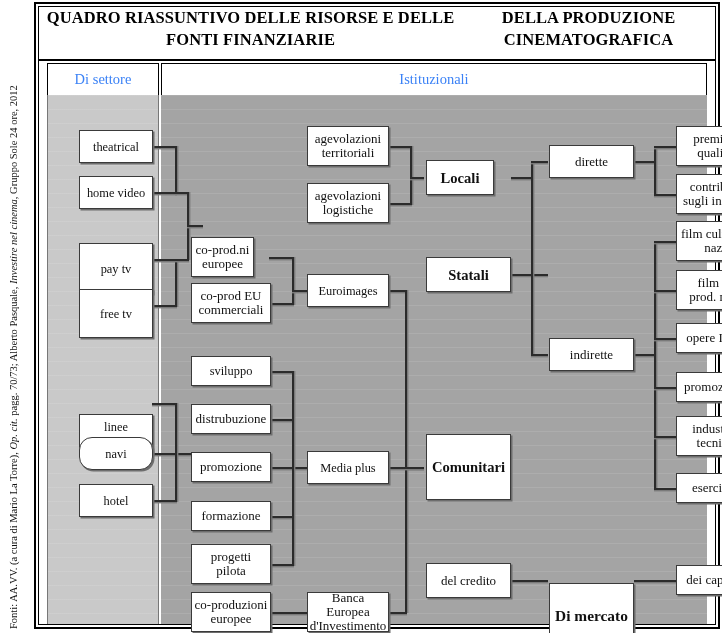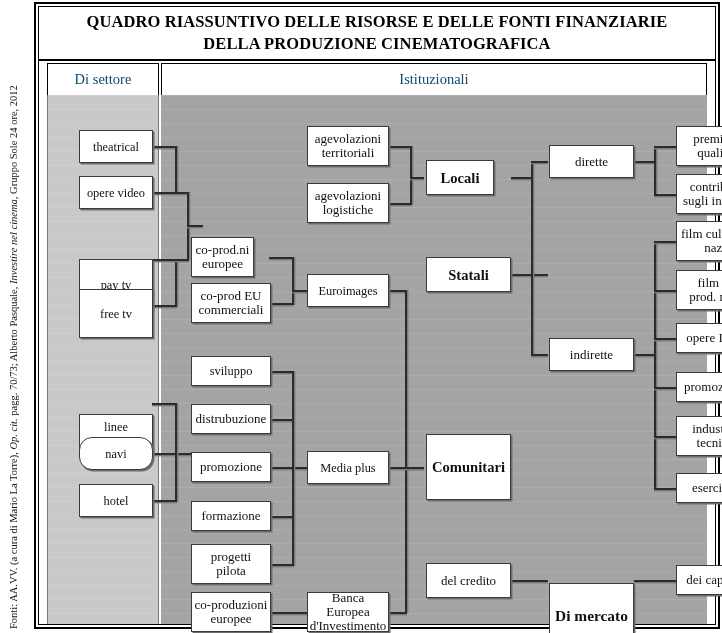--- a/index.html
+++ b/index.html
@@ -38,22 +38,22 @@
     width:678px; height:619px;
     border:1px solid #000;
     box-sizing:border-box;
     background:#ffffff;
   }
 
   
   #title{
     position:absolute; left:0px; top:0px;
     width:676px; height:54px;
-    display:flex; flex-direction:column;
-    align-items:center; justify-content:center;
+    display:flex; flex-direction:row;
+    justify-content:center;
     border-bottom:2px solid #000;
     box-sizing:border-box;
     background:#fff;
   }
   #title .line{
     font-weight:bold; font-size:16.5px; letter-spacing:.1px;
     color:#000; line-height:22px; text-align:center;
   }
 
   
@@ -61,21 +61,21 @@
     position:absolute; left:0px; top:56px;
     width:676px; height:30px;
     box-sizing:border-box;
   }
   .hdr-cell{
     position:absolute; top:0; height:33px;
     box-sizing:border-box;
     border:1px solid #000;
     background:#fff;
     display:flex; align-items:center; justify-content:center;
-    font-size:14.5px; color:#0c4a6e;
+    font-size:14.5px; color:#3b82f6;
   }
   #hdr-settore{ left:8px; width:112px; }
   #hdr-istituz{ left:122px; width:546px; }
 
   
   #panel-left{
     position:absolute; left:8px; top:88px;
     width:112px; height:529px;
     background:#c9c9c9;
     border-left:1px solid #777; border-right:1px solid #777;
@@ -221,22 +221,22 @@
       <div class="h sh" style="left:615px;top:283px;width:22px;"></div>
       <div class="h sh" style="left:615px;top:331px;width:22px;"></div>
       <div class="h sh" style="left:615px;top:380px;width:22px;"></div>
       <div class="h sh" style="left:615px;top:429px;width:22px;"></div>
       <div class="h sh" style="left:615px;top:481px;width:22px;"></div>
 
       <div class="h sh" style="left:595px;top:573px;width:42px;"></div>
     </div>
 
     <div class="node" style="left:40px;top:123px;width:74px;height:33px;">theatrical</div>
-    <div class="node" style="left:40px;top:169px;width:74px;height:33px;">opere video</div>
-    <div class="node" style="left:40px;top:252px;width:74px;height:51px;">pay tv</div>
+    <div class="node" style="left:40px;top:169px;width:74px;height:33px;">home video</div>
+    <div class="node" style="left:40px;top:236px;width:74px;height:51px;">pay tv</div>
     <div class="node" style="left:40px;top:282px;width:74px;height:49px;">free tv</div>
     <div class="node" style="left:40px;top:376px;width:74px;height:40px;white-space:pre-line;margin-top:31px;">linee
 eree</div>
     <div class="node" style="left:40px;top:430px;width:74px;height:33px;border-radius:13px;">navi</div>
     <div class="node" style="left:40px;top:477px;width:74px;height:33px;">hotel</div>
 
     <div class="node sm" style="left:152px;top:230px;width:63px;height:40px;white-space:pre-line;">co-prod.ni
 europee</div>
     <div class="node sm" style="left:152px;top:276px;width:80px;height:40px;white-space:pre-line;">co-prod EU
 commerciali</div>

